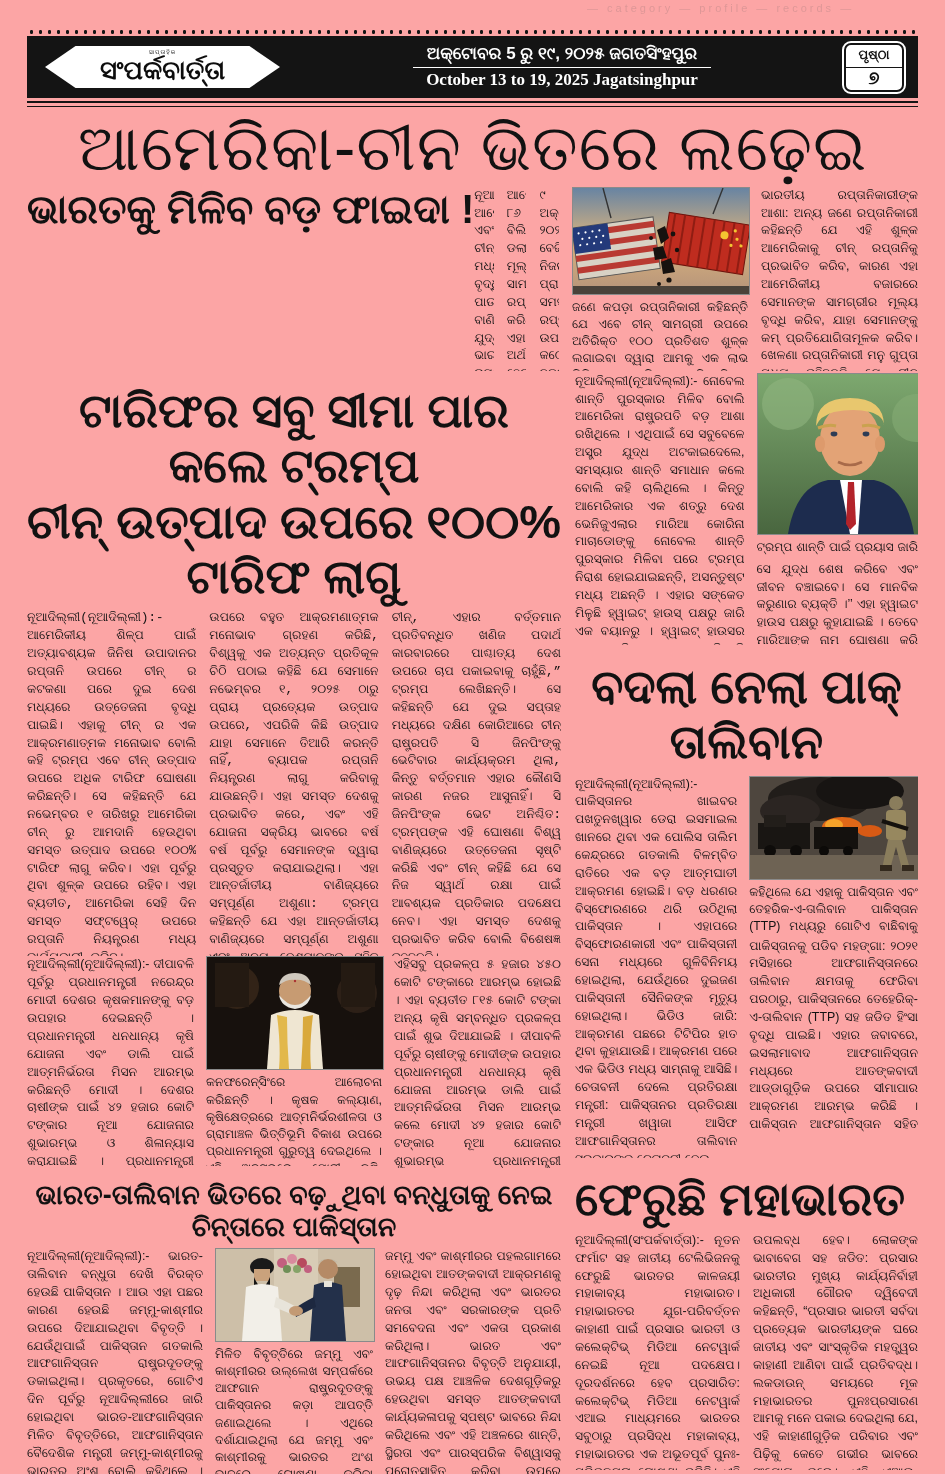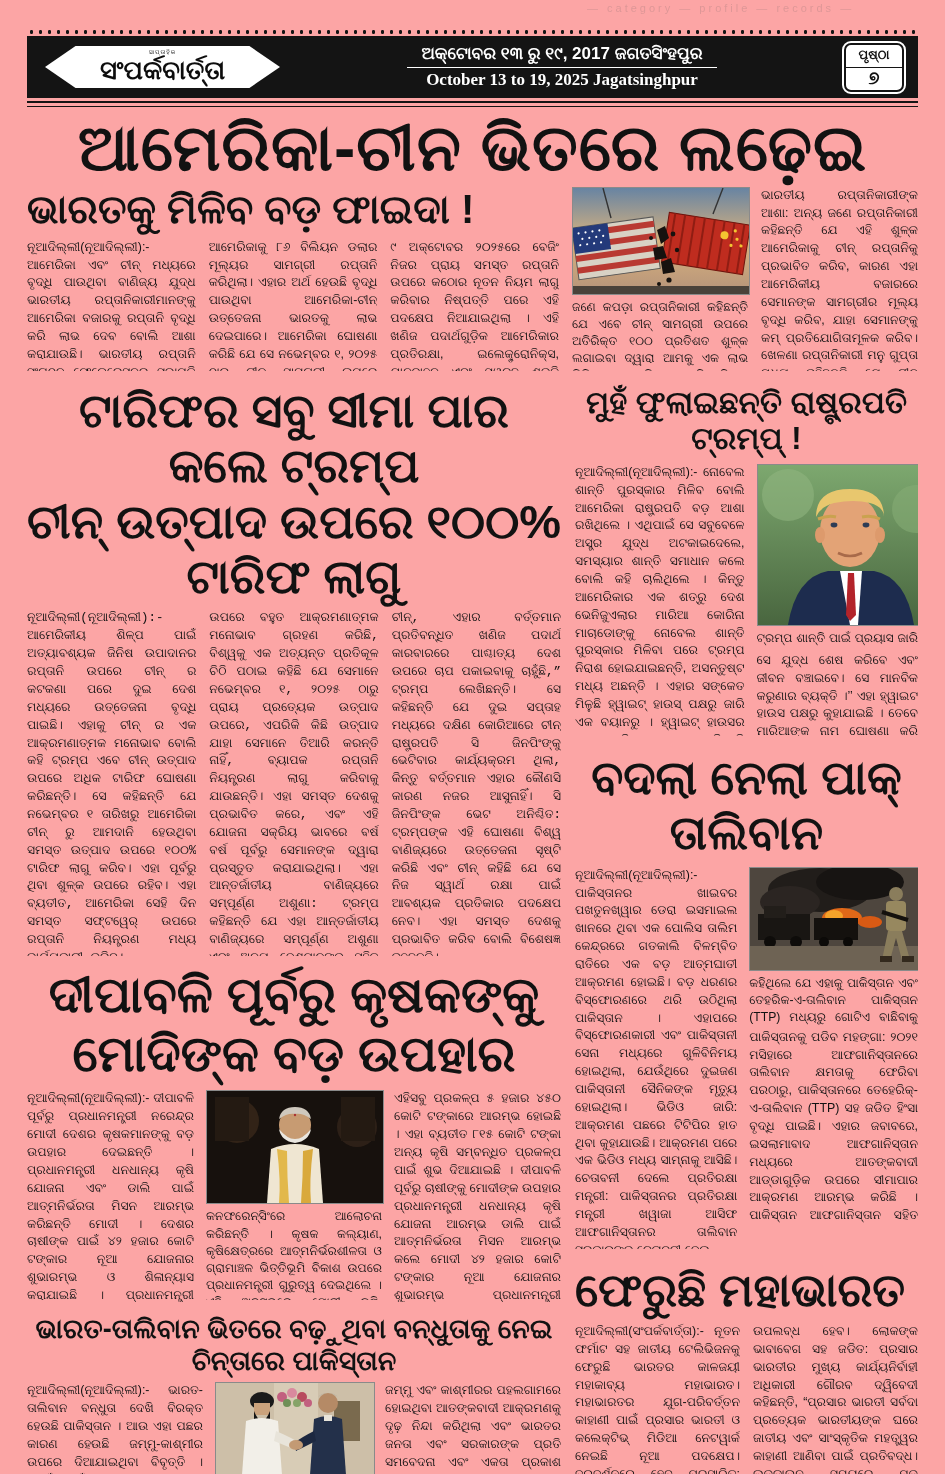--- a/index.html
+++ b/index.html
@@ -25,39 +25,39 @@
   .logo-name{font-size:26px;font-weight:800;line-height:28px;letter-spacing:0;}
   .dateblock{flex:1;text-align:center;color:#fff;}
   .date-odia{font-size:17px;font-weight:700;border-bottom:1.5px solid #fff;display:inline-block;padding:0 14px 3px;}
   .date-en{font-family:Liberation Serif, serif;font-size:17px;font-weight:700;padding-top:2px;}
   .pagebox{width:56px;margin-right:14px;background:#fff;border:2px solid #141414;outline:2px solid #fff;
     border-radius:7px;text-align:center;padding:2px 0;}
   .pagebox-label{font-size:13px;font-weight:700;border-bottom:1.5px solid #141414;padding-bottom:4px;}
   .pagebox-num{font-size:18px;font-weight:800;line-height:20px;}
   .rule2{border-top:2.5px solid #141414;border-bottom:1.2px solid #141414;height:3px;margin-top:3px;}
   
-  .h-lead{font-size:64px;font-weight:700;text-align:center;line-height:1.12;margin:6px 0 2px;letter-spacing:1px;}
+  .h-lead{font-size:64px;font-weight:400;text-align:center;line-height:1.12;margin:6px 0 2px;letter-spacing:1px;}
   .h-sub{font-size:40px;font-weight:800;line-height:1.1;margin:0 0 8px;}
   .h-sec{font-weight:800;text-align:center;line-height:1.18;margin:10px 0 6px;}
   .h-tariff{font-size:47px;}
   .h-trump{font-size:31px;margin-top:12px;}
   .h-pak{font-size:47px;margin-top:14px;text-align:center;}
   .h-modi{font-size:50px;margin-top:10px;}
   .h-it{font-size:27px;margin:12px 0 4px;}
   .h-maha{font-size:46px;text-align:left;margin-top:14px;}
   
   .bodytext{font-size:12.4px;line-height:1.44;text-align:justify;margin:0;overflow:hidden;}
   .cols{display:flex;gap:13px;font-family:Liberation Mono, monospace;}
   .cols > *{flex:1;min-width:0;}
   figure{margin:0;}
   .photo{display:block;border:1px solid #8a8a8a;background:#ccc;}
   figcaption{font-size:12.2px;line-height:1.4;text-align:justify;margin-top:4px;overflow:hidden;}
   
   .lead-row{display:flex;gap:13px;height:184px;overflow:hidden;}
-  .lead-left{width:532px;flex:none;display:flex;flex-direction:column;}
+  .lead-left{width:532px;flex:none;display:flex;flex-direction:row;}
   .lead-cols{display:flex;gap:13px;flex:1;overflow:hidden;}
   .lead-cols p{flex:1;min-width:0;}
   .lead-fig{width:176px;flex:none;}
   .lead-col5{flex:1;min-width:0;}
   .main-row{display:flex;gap:14px;margin-top:2px;}
   .left-region{width:534px;flex:none;}
   .right-region{flex:1;min-width:0;}
   .tariff-body{height:346px;}
   .trump-row{display:flex;gap:12px;height:272px;overflow:hidden;}
   .trump-row .t1{flex:1.05;min-width:0;}
@@ -85,21 +85,21 @@
         <span style="left:560px;">— category — profile — records —</span>
       </div>
     <div class="dots"></div>
 
     <header class="masthead">
       <div class="logo">
         <div class="logo-tag">ସାପ୍ତାହିକ</div>
         <div class="logo-name">ସଂପର୍କବାର୍ତ୍ତା</div>
       </div>
       <div class="dateblock">
-        <div class="date-odia">ଅକ୍ଟୋବର ୧୩ ରୁ ୧୯, 2017 ଜଗତସିଂହପୁର</div>
+        <div class="date-odia">ଅକ୍ଟୋବର 5 ରୁ ୧୯, ୨୦୨୫ ଜଗତସିଂହପୁର</div>
         <div class="date-en">October 13 to 19,  2025  Jagatsinghpur</div>
       </div>
       <div class="pagebox">
         <div class="pagebox-label">ପୃଷ୍ଠା</div>
         <div class="pagebox-num">୭</div>
       </div>
     </header>
     <div class="rule2"></div>
 
     <section>
@@ -195,24 +195,20 @@
             <span>ଚୀନ୍ ଉତ୍ପାଦ ଉପରେ ୧୦୦% ଟାରିଫ ଲାଗୁ</span>
           </h2>
           <div class="cols tariff-body">
             <p class="bodytext">ନୂଆଦିଲ୍ଲୀ(ନୂଆଦିଲ୍ଲୀ):- ଆମେରିକୀୟ ଶିଳ୍ପ ପାଇଁ ଅତ୍ୟାବଶ୍ୟକ ଜିନିଷ ଉପାଦାନର ରପ୍ତାନି ଉପରେ ଚୀନ୍ ର କଟକଣା ପରେ ଦୁଇ ଦେଶ ମଧ୍ୟରେ ଉତ୍ତେଜନା ବୃଦ୍ଧି ପାଇଛି। ଏହାକୁ ଚୀନ୍ ର ଏକ ଆକ୍ରମଣାତ୍ମକ ମନୋଭାବ ବୋଲି କହି ଟ୍ରମ୍ପ ଏବେ ଚୀନ୍ ଉତ୍ପାଦ ଉପରେ ଅଧିକ ଟାରିଫ ଘୋଷଣା କରିଛନ୍ତି। ସେ କହିଛନ୍ତି ଯେ ନଭେମ୍ବର ୧ ତାରିଖରୁ ଆମେରିକା ଚୀନ୍ ରୁ ଆମଦାନି ହେଉଥିବା ସମସ୍ତ ଉତ୍ପାଦ ଉପରେ ୧୦୦% ଟାରିଫ ଲାଗୁ କରିବ।   ଏହା ପୂର୍ବରୁ ଥିବା ଶୁଳ୍କ ଉପରେ ରହିବ। ଏହା ବ୍ୟତୀତ, ଆମେରିକା ସେହି ଦିନ ସମସ୍ତ ସଫ୍ଟୱେର୍ ଉପରେ ରପ୍ତାନି ନିୟନ୍ତ୍ରଣ ମଧ୍ୟ କାର୍ଯ୍ୟକାରୀ କରିବ।</p>
             <p class="bodytext">ଉପରେ ବହୁତ ଆକ୍ରମଣାତ୍ମକ ମନୋଭାବ ଗ୍ରହଣ କରିଛି, ବିଶ୍ୱକୁ ଏକ ଅତ୍ୟନ୍ତ ପ୍ରତିକୂଳ ଚିଠି ପଠାଇ କହିଛି ଯେ ସେମାନେ ନଭେମ୍ବର ୧, ୨୦୨୫ ଠାରୁ ପ୍ରାୟ ପ୍ରତ୍ୟେକ ଉତ୍ପାଦ ଉପରେ, ଏପରିକି କିଛି ଉତ୍ପାଦ ଯାହା ସେମାନେ ତିଆରି କରନ୍ତି ନାହିଁ, ବ୍ୟାପକ ରପ୍ତାନି ନିୟନ୍ତ୍ରଣ ଲାଗୁ କରିବାକୁ ଯାଉଛନ୍ତି। ଏହା ସମସ୍ତ ଦେଶକୁ ପ୍ରଭାବିତ କରେ, ଏବଂ ଏହି ଯୋଜନା ସକ୍ରିୟ ଭାବରେ ବର୍ଷ ବର୍ଷ ପୂର୍ବରୁ ସେମାନଙ୍କ ଦ୍ୱାରା ପ୍ରସ୍ତୁତ କରାଯାଇଥିଲା।   ଏହା ଆନ୍ତର୍ଜାତୀୟ ବାଣିଜ୍ୟରେ ସମ୍ପୂର୍ଣ୍ଣ ଅଶୁଣା: ଟ୍ରମ୍ପ କହିଛନ୍ତି ଯେ ଏହା ଆନ୍ତର୍ଜାତୀୟ ବାଣିଜ୍ୟରେ ସମ୍ପୂର୍ଣ୍ଣ ଅଶୁଣା ଏବଂ ଅନ୍ୟ ଦେଶମାନଙ୍କ ସହିତ ବ୍ୟବହାର କରିବାରେ ଏକ ନୈତିକ ଅପମାନ। “ଏହା ବିଶ୍ୱାସ କରିବା ଅସମ୍ଭବ</p>
             <p class="bodytext">ଚୀନ୍, ଏହାର ବର୍ତ୍ତମାନ ପ୍ରତିବନ୍ଧିତ ଖଣିଜ ପଦାର୍ଥ କାରବାରରେ ପାଶ୍ଚାତ୍ୟ ଦେଶ ଉପରେ ଚାପ ପକାଇବାକୁ ଚାହୁଁଛି,” ଟ୍ରମ୍ପ ଲେଖିଛନ୍ତି। ସେ କହିଛନ୍ତି ଯେ ଦୁଇ ସପ୍ତାହ ମଧ୍ୟରେ ଦକ୍ଷିଣ କୋରିଆରେ ଚୀନ୍ ରାଷ୍ଟ୍ରପତି ସି ଜିନପିଂଙ୍କୁ ଭେଟିବାର କାର୍ଯ୍ୟକ୍ରମ ଥିଲା, କିନ୍ତୁ ବର୍ତ୍ତମାନ ଏହାର କୌଣସି କାରଣ ନଜର ଆସୁନାହିଁ।   ସି ଜିନପିଂଙ୍କ ଭେଟ ଅନିଶ୍ଚିତ: ଟ୍ରମ୍ପଙ୍କ ଏହି ଘୋଷଣା ବିଶ୍ୱ ବାଣିଜ୍ୟରେ ଉତ୍ତେଜନା ସୃଷ୍ଟି କରିଛି ଏବଂ ଚୀନ୍ କହିଛି ଯେ ସେ ନିଜ ସ୍ୱାର୍ଥ ରକ୍ଷା ପାଇଁ ଆବଶ୍ୟକ ପ୍ରତିକାର ପଦକ୍ଷେପ ନେବ। ଏହା ସମସ୍ତ ଦେଶକୁ ପ୍ରଭାବିତ କରିବ ବୋଲି ବିଶେଷଜ୍ଞ କହୁଛନ୍ତି।</p>
           </div>
         </article>
 
         <article>
-          <h2 class="h-sec h-modi">
-            <span>ଦୀପାବଳି ପୂର୍ବରୁ କୃଷକଙ୍କୁ</span><br>
-            <span>ମୋଦିଙ୍କ ବଡ଼ ଉପହାର</span>
-          </h2>
           <div class="modi-row">
             <p class="m1 bodytext">ନୂଆଦିଲ୍ଲୀ(ନୂଆଦିଲ୍ଲୀ):- ଦୀପାବଳି ପୂର୍ବରୁ ପ୍ରଧାନମନ୍ତ୍ରୀ ନରେନ୍ଦ୍ର ମୋଦୀ ଦେଶର କୃଷକମାନଙ୍କୁ ବଡ଼ ଉପହାର ଦେଇଛନ୍ତି । ପ୍ରଧାନମନ୍ତ୍ରୀ ଧନଧାନ୍ୟ କୃଷି ଯୋଜନା ଏବଂ ଡାଲି ପାଇଁ ଆତ୍ମନିର୍ଭରତା ମିସନ ଆରମ୍ଭ କରିଛନ୍ତି ମୋଦୀ । ଦେଶର ଚାଷୀଙ୍କ ପାଇଁ ୪୨ ହଜାର କୋଟି ଟଙ୍କାର ନୂଆ ଯୋଜନାର ଶୁଭାରମ୍ଭ ଓ ଶିଳାନ୍ୟାସ କରାଯାଇଛି । ପ୍ରଧାନମନ୍ତ୍ରୀ ଧନଧାନ୍ୟ କୃଷି ଯୋଜନାର ଆକାର ରହିଛି ୨୪ ହଜାର କୋଟି ।   ଯାହା ଚାଷୀଙ୍କୁ ସିଧାସଳଖ ଲାଭ ଦେବ । ଏହି ଅବସରରେ କୃଷକମାନଙ୍କ ସହିତ ପ୍ରଧାନମନ୍ତ୍ରୀ ନରେନ୍ଦ୍ର ମୋଦୀ ନୂଆଦିଲ୍ଲୀରୁ ଭିଡିଓ</p>
             <figure class="modi-fig">
               <svg class="photo" width="176" height="112" viewBox="0 0 176 112">
                 <rect width="176" height="112" fill="#17110d"></rect>
                 <circle cx="30" cy="30" r="22" fill="#3a281a" opacity="0.8"></circle>
                 <circle cx="150" cy="36" r="20" fill="#33241a" opacity="0.8"></circle>
                 <rect x="8" y="6" width="34" height="44" fill="#241a12"></rect>
                 <rect x="134" y="6" width="34" height="44" fill="#241a12"></rect>
                 <path d="M60 112 L64 58 Q88 48 112 58 L116 112 Z" fill="#efe6d2"></path>
@@ -265,21 +261,20 @@
               <figcaption style="height:136px;">ମିଳିତ ବିବୃତ୍ତିରେ ଜମ୍ମୁ ଏବଂ କାଶ୍ମୀରର ଉଲ୍ଲେଖ ସମ୍ପର୍କରେ ଆଫଗାନ ରାଷ୍ଟ୍ରଦୂତଙ୍କୁ ପାକିସ୍ତାନର କଡ଼ା ଆପତ୍ତି ଜଣାଇଥିଲେ । ଏଥିରେ ଦର୍ଶାଯାଇଥିଲା ଯେ ଜମ୍ମୁ ଏବଂ କାଶ୍ମୀରକୁ ଭାରତର ଅଂଶ ଭାବରେ ଘୋଷଣା କରିବା ପ୍ରାସଙ୍ଗିକ ଜାତିସଂଘ ସୁରକ୍ଷା ପରିଷଦ ପ୍ରସ୍ତାବର ସ୍ପଷ୍ଟ ଉଲ୍ଲଂଘନ।   କେଉଁ କଥାରେ ବିରକ୍ତ ପାକିସ୍ତାନ: ଗତ ଏପ୍ରିଲ୍ ମାସରେ ଆଫଗାନିସ୍ତାନର ଏକ ବିବୃତ୍ତିରେ</figcaption>
             </figure>
             <p class="i3 bodytext">ଜମ୍ମୁ ଏବଂ କାଶ୍ମୀରର ପହଲଗାମରେ ହୋଇଥିବା ଆତଙ୍କବାଦୀ ଆକ୍ରମଣକୁ ଦୃଢ଼ ନିନ୍ଦା କରିଥିଲା ଏବଂ ଭାରତର ଜନତା ଏବଂ ସରକାରଙ୍କ ପ୍ରତି ସମବେଦନା ଏବଂ ଏକତା ପ୍ରକାଶ କରିଥିଲା।   ଭାରତ ଏବଂ ଆଫଗାନିସ୍ତାନର ବିବୃତ୍ତି ଅନୁଯାୟୀ, ଉଭୟ ପକ୍ଷ ଆଞ୍ଚଳିକ ଦେଶଗୁଡ଼ିକରୁ ହେଉଥିବା ସମସ୍ତ ଆତଙ୍କବାଦୀ କାର୍ଯ୍ୟକଳାପକୁ ସ୍ପଷ୍ଟ ଭାବରେ ନିନ୍ଦା କରିଥିଲେ ଏବଂ ଏହି ଅଞ୍ଚଳରେ ଶାନ୍ତି, ସ୍ଥିରତା ଏବଂ ପାରସ୍ପରିକ ବିଶ୍ୱାସକୁ ପ୍ରୋତ୍ସାହିତ କରିବା ଉପରେ ଗୁରୁତ୍ୱାରୋପ କରିଥିଲେ।   ପାକିସ୍ତାନ ଏହାର ପ୍ରତିବାଦ କରିଛି । କହିରଖୁଛୁ ଯେ, ଆଫଗାନିସ୍ତାନର ବୈଦେଶିକ ମନ୍ତ୍ରୀ ଆମିର ଖାନ ମୁତ୍ତାକି ଛଅ ଦିନିଆ ଭାରତ ଗସ୍ତରେ ଦିଲ୍ଲୀରେ ଅଛନ୍ତି, ଏହି ସମୟରେ ସେ ଜମ୍ମୁ ଏବଂ କାଶ୍ମୀର ଉପରେ ବିବୃତ୍ତି ଜାରି କରିଛନ୍ତି ।</p>
           </div>
         </article>
       </div>
 
       <div class="right-region">
 
         <article>
-          <h2 class="h-sec h-trump">ମୁହଁ ଫୁଲାଇଛନ୍ତି ରାଷ୍ଟ୍ରପତି ଟ୍ରମ୍ପ୍ !</h2>
           <div class="trump-row">
             <p class="t1 bodytext">ନୂଆଦିଲ୍ଲୀ(ନୂଆଦିଲ୍ଲୀ):- ନୋବେଲ ଶାନ୍ତି ପୁରସ୍କାର ମିଳିବ ବୋଲି ଆମେରିକା ରାଷ୍ଟ୍ରପତି ବଡ଼ ଆଶା ରଖିଥିଲେ । ଏଥିପାଇଁ ସେ ସବୁବେଳେ ଅସ୍ତ୍ର ଯୁଦ୍ଧ ଅଟକାଇଦେଲେ, ସମସ୍ୟାର ଶାନ୍ତି ସମାଧାନ କଲେ ବୋଲି କହି ଚାଲିଥିଲେ । କିନ୍ତୁ ଆମେରିକାର ଏକ ଶତ୍ରୁ ଦେଶ ଭେନିଜୁଏଲାର ମାରିଆ କୋରିନା ମାଚାଡୋଙ୍କୁ ନୋବେଲ ଶାନ୍ତି ପୁରସ୍କାର ମିଳିବା ପରେ ଟ୍ରମ୍ପ ନିରାଶ ହୋଇଯାଇଛନ୍ତି, ଅସନ୍ତୁଷ୍ଟ ମଧ୍ୟ ଅଛନ୍ତି ।   ଏହାର ସଙ୍କେତ ମିଳୁଛି ହ୍ୱାଇଟ୍ ହାଉସ୍ ପକ୍ଷରୁ ଜାରି ଏକ ବୟାନରୁ । ହ୍ୱାଇଟ୍ ହାଉସର ଓଭାଲ୍ ଅଫିସ୍ ଏକ ବୟାନ ଜାରି କରି କହିଛି ଯେ ନୋବେଲ୍ କମିଟି ମାଚାଡୋଙ୍କୁ ଏହି ସମ୍ମାନଜନକ ପୁରସ୍କାର ପ୍ରଦାନ କରି ଶାନ୍ତି ଅପେକ୍ଷା ରାଜନୀତିକୁ ପ୍ରାଥମିକତା ଦେଇଛି । ହ୍ୱାଇଟ୍ ହାଉସ୍ ଯୋଗାଯୋଗ ନିର୍ଦ୍ଦେଶକ ଷ୍ଟିଭେନ୍ ଚୁଏଙ୍ଗ୍ ଇନଷ୍ଟାଗ୍ରାମରେ ପୋଷ୍ଟ କରିଛନ୍ତି, ‘ନୋବେଲ୍ କମିଟି ରାଷ୍ଟ୍ରପତି ଡୋନାଲ୍ଡ ଟ୍ରମ୍ପଙ୍କ ଶାନ୍ତି ସ୍ଥାପନ ପାଇଁ ପ୍ରୟାସକୁ ଅଣଦେଖା କରିଛି । ଏହା ସତ୍ତ୍ୱେ</p>
             <div class="trump-right">
               <figure>
                 <svg class="photo" width="183" height="160" viewBox="0 0 183 160">
                   <defs>
                     <linearGradient id="grn" x1="0" y1="0" x2="0" y2="1">
                       <stop offset="0" stop-color="#7da86f"></stop>
                         <stop offset="1" stop-color="#49663f"></stop>
                     </linearGradient>

